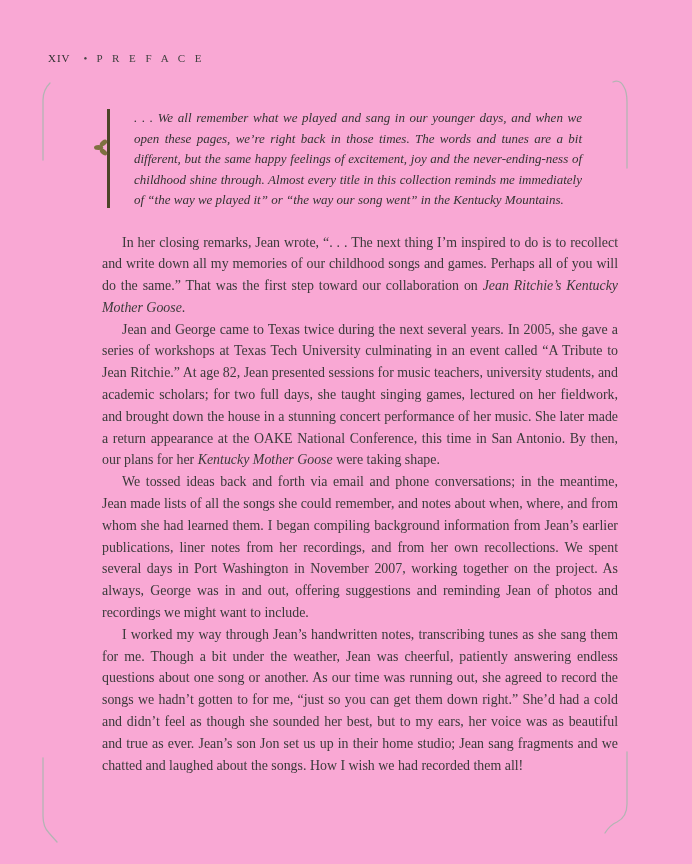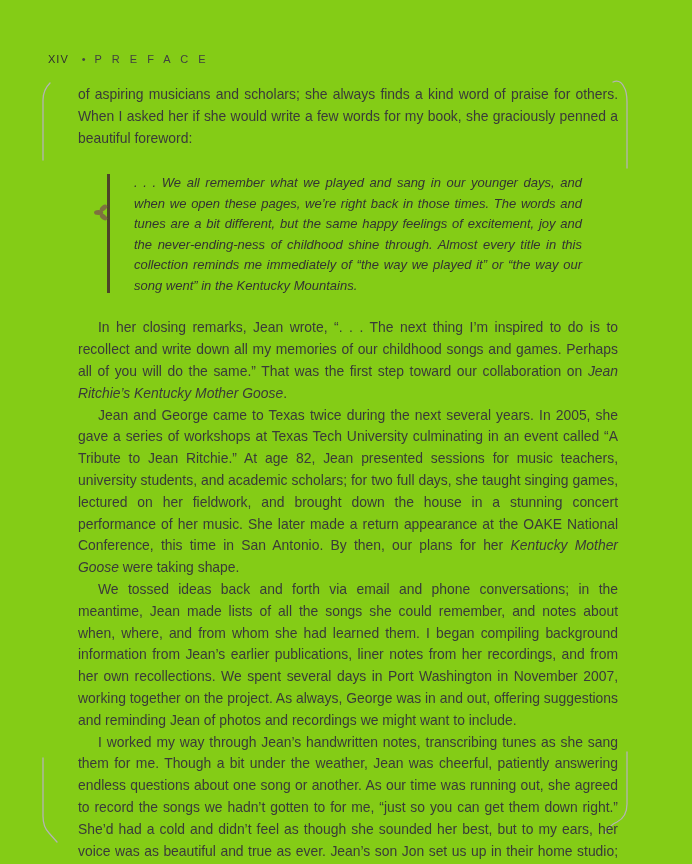--- a/index.html
+++ b/index.html
@@ -1,21 +1,21 @@
 <!DOCTYPE html>
 <html><head>
 <meta charset="utf-8">
 <style>
   html, body { margin: 0; padding: 0; background: #ffffff; }
   .page {
     position: relative;
     width: 692px;
     height: 864px;
-    background: #84cc16;
-    font-family: Liberation Sans, sans-serif;
+    background: #f9a8d4;
+    font-family: Liberation Serif, serif;
     color: #3a3a3a;
     overflow: hidden;
   }
   .corner-frame {
     position: absolute;
     left: 0; top: 0;
     width: 692px; height: 864px;
     pointer-events: none;
   }
   .running-header {
@@ -45,21 +45,21 @@
   .page-body {
     position: absolute;
     left: 78px;
     top: 84px;
     width: 540px;
     font-size: 13.9px;
     line-height: 21.8px;
     text-align: justify;
   }
   .page-body p { margin: 0; }
-  .page-body p.ind { text-indent: 20px; }
+  .page-body p.ind { text-indent: 20px; margin-left: 24px; }
   .book-title { font-style: italic; }
   figure.quote {
     margin: 24px 0 21px 40px;
     width: 480px;
     position: relative;
   }
   blockquote {
     margin: 16px;
     font-style: italic;
     font-size: 13px;
@@ -96,21 +96,20 @@
   </svg>
 
   <header class="running-header">
     <span class="folio">xiv</span>
     <span class="header-sep">•</span>
     <span class="running-head">P R E F A C E</span>
   </header>
 
   <main class="page-body">
 
-    <p>of aspiring musicians and scholars; she always finds a kind word of praise for others. When I asked her if she would write a few words for my book, she graciously penned a beautiful foreword:</p>
 
     <figure class="quote">
       <div class="quote-rule"></div>
       <svg class="trefoil" width="15" height="17" viewBox="0 0 15 17">
         <g fill="#7e7040">
           <ellipse cx="9.5" cy="4" rx="4.2" ry="2.5" transform="rotate(-38 9.5 4)"></ellipse>
           <ellipse cx="4.6" cy="8.5" rx="4.6" ry="2.5"></ellipse>
           <ellipse cx="9.5" cy="13" rx="4.2" ry="2.5" transform="rotate(38 9.5 13)"></ellipse>
         </g>
       </svg>

